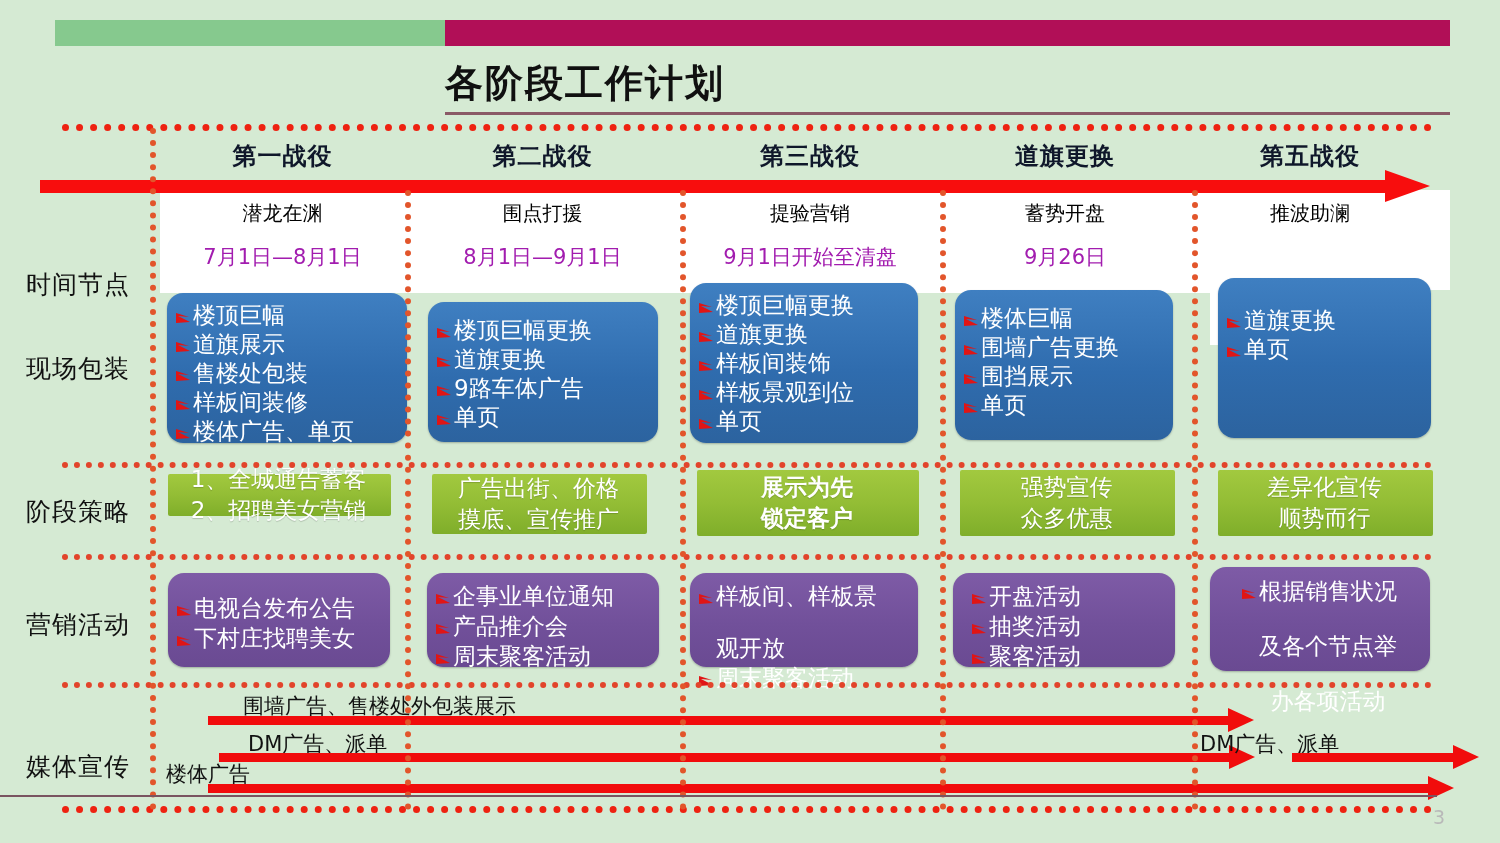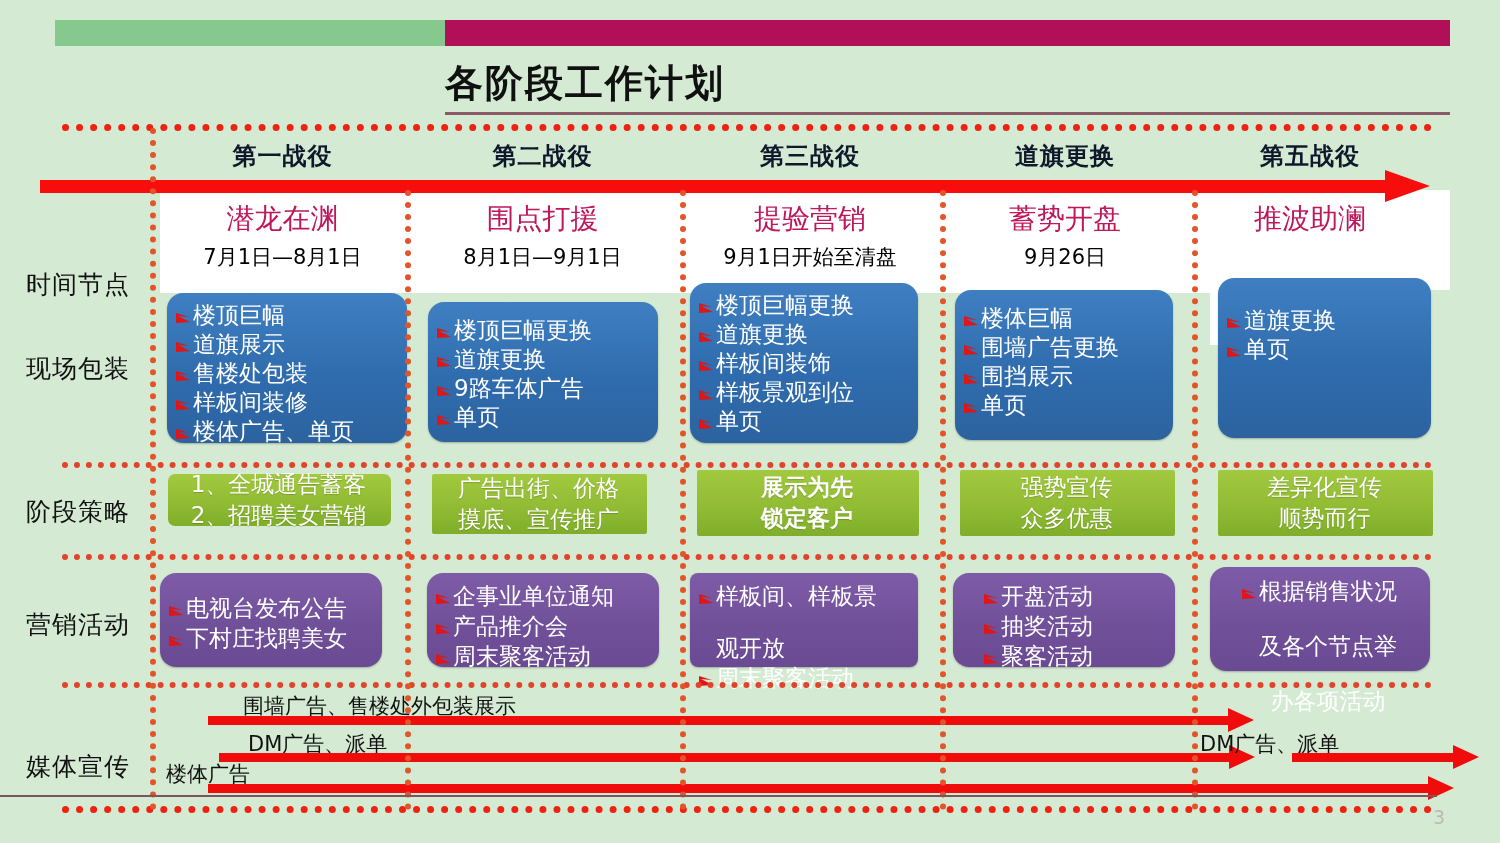--- a/index.html
+++ b/index.html
@@ -43,24 +43,24 @@
     border-top:16px solid transparent;border-bottom:16px solid transparent;
     border-left:45px solid #f80d0d;
   }
 
   
   .phase-name{
     position:absolute;top:140px;font-size:24px;font-weight:bold;color:#0f172a;
     text-align:center;letter-spacing:1px;
   }
   .phase-title{
-    position:absolute;top:200px;font-size:28px;color:#be185d;text-align:center;
+    position:absolute;top:200px;font-size:20px;color:#000000;text-align:center;
   }
   .phase-date{
-    position:absolute;top:243px;font-size:21px;color:#000000;text-align:center;
+    position:absolute;top:243px;font-size:21px;color:#a21caf;text-align:center;
   }
 
   
   .row-label{
     position:absolute;left:8px;width:140px;text-align:center;
     font-size:25px;color:#111;letter-spacing:1px;
   }
 
   
   .card{
@@ -224,21 +224,21 @@
     <span class="li"><span class="bullet"><svg width="17" height="13" viewBox="0 0 17 13">
             <path d="M1 2 L14 6 L3 5 L15 11 L1 12 Z" fill="#e01515"></path>
           </svg></span><span>道旗更换</span></span>
     <span class="li"><span class="bullet"><svg width="17" height="13" viewBox="0 0 17 13">
             <path d="M1 2 L14 6 L3 5 L15 11 L1 12 Z" fill="#e01515"></path>
           </svg></span><span>单页</span></span>
   </div>
 
   <div class="dotline-h thin" style="left:62px;top:462px;width:1370px;"></div>
 
-  <div class="card green" style="left:168px;top:474px;width:223px;height:52px;border-radius:7px;">
+  <div class="card green" style="left:168px;top:474px;width:223px;height:42px;">
     <span>1、全城通告蓄客</span>
     <span>2、招聘美女营销</span>
   </div>
   <div class="card green" style="left:432px;top:474px;width:215px;height:60px;">
     <span>广告出街、价格</span>
     <span>摸底、宣传推广</span>
   </div>
   <div class="card green" style="left:697px;top:470px;width:222px;height:66px;font-weight:bold;">
     <span>展示为先</span>
     <span>锁定客户</span>
@@ -247,52 +247,52 @@
     <span>强势宣传</span>
     <span>众多优惠</span>
   </div>
   <div class="card green" style="left:1218px;top:470px;width:215px;height:66px;">
     <span>差异化宣传</span>
     <span>顺势而行</span>
   </div>
 
   <div class="dotline-h thin" style="left:62px;top:554px;width:1370px;"></div>
 
-  <div class="card purple" style="left:160px;top:573px;width:222px;height:94px;padding-top:20px;">
+  <div class="card purple" style="left:168px;top:573px;width:222px;height:94px;padding-top:20px;">
     <span class="li"><span class="bullet"><svg width="17" height="13" viewBox="0 0 17 13">
             <path d="M1 2 L14 6 L3 5 L15 11 L1 12 Z" fill="#e01515"></path>
           </svg></span><span>电视台发布公告</span></span>
     <span class="li"><span class="bullet"><svg width="17" height="13" viewBox="0 0 17 13">
             <path d="M1 2 L14 6 L3 5 L15 11 L1 12 Z" fill="#e01515"></path>
           </svg></span><span>下村庄找聘美女</span></span>
   </div>
 
   <div class="card purple" style="left:427px;top:573px;width:232px;height:94px;">
     <span class="li"><span class="bullet"><svg width="17" height="13" viewBox="0 0 17 13">
             <path d="M1 2 L14 6 L3 5 L15 11 L1 12 Z" fill="#e01515"></path>
           </svg></span><span>企事业单位通知</span></span>
     <span class="li"><span class="bullet"><svg width="17" height="13" viewBox="0 0 17 13">
             <path d="M1 2 L14 6 L3 5 L15 11 L1 12 Z" fill="#e01515"></path>
           </svg></span><span>产品推介会</span></span>
     <span class="li"><span class="bullet"><svg width="17" height="13" viewBox="0 0 17 13">
             <path d="M1 2 L14 6 L3 5 L15 11 L1 12 Z" fill="#e01515"></path>
           </svg></span><span>周末聚客活动</span></span>
   </div>
 
-  <div class="card purple" style="left:690px;top:573px;width:228px;height:94px;border-radius:8px;">
+  <div class="card purple" style="left:690px;top:573px;width:228px;height:94px;">
     <span class="li"><span class="bullet"><svg width="17" height="13" viewBox="0 0 17 13">
             <path d="M1 2 L14 6 L3 5 L15 11 L1 12 Z" fill="#e01515"></path>
           </svg></span><span>样板间、样板景</span></span>
     <span class="li nobullet"><span>观开放</span></span>
     <span class="li"><span class="bullet"><svg width="17" height="13" viewBox="0 0 17 13">
             <path d="M1 2 L14 6 L3 5 L15 11 L1 12 Z" fill="#e01515"></path>
           </svg></span><span>周末聚客活动</span></span>
   </div>
 
-  <div class="card purple" style="left:953px;top:573px;width:222px;height:94px;padding-left:30px;">
+  <div class="card purple" style="left:953px;top:573px;width:222px;height:94px;padding-left:18px;">
     <span class="li"><span class="bullet"><svg width="17" height="13" viewBox="0 0 17 13">
             <path d="M1 2 L14 6 L3 5 L15 11 L1 12 Z" fill="#e01515"></path>
           </svg></span><span>开盘活动</span></span>
     <span class="li"><span class="bullet"><svg width="17" height="13" viewBox="0 0 17 13">
             <path d="M1 2 L14 6 L3 5 L15 11 L1 12 Z" fill="#e01515"></path>
           </svg></span><span>抽奖活动</span></span>
     <span class="li"><span class="bullet"><svg width="17" height="13" viewBox="0 0 17 13">
             <path d="M1 2 L14 6 L3 5 L15 11 L1 12 Z" fill="#e01515"></path>
           </svg></span><span>聚客活动</span></span>
   </div>

